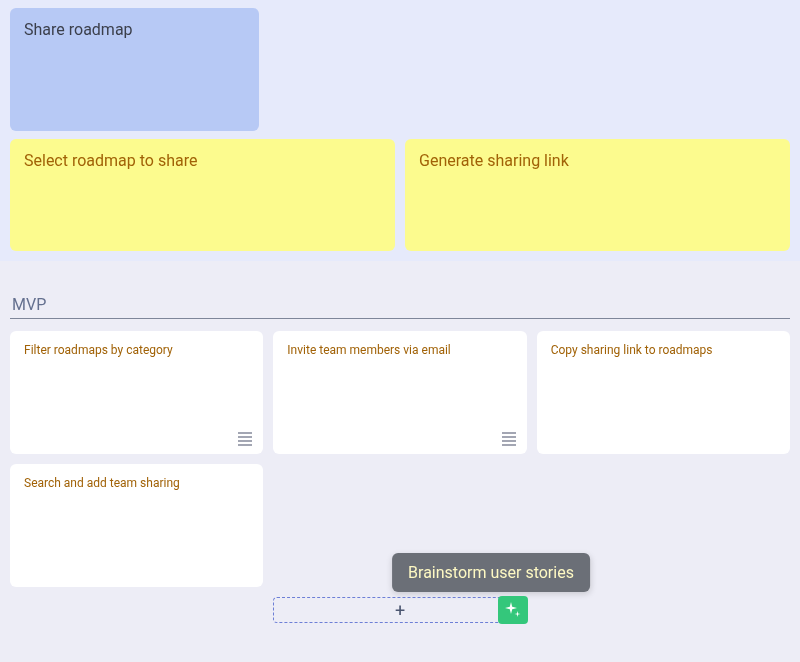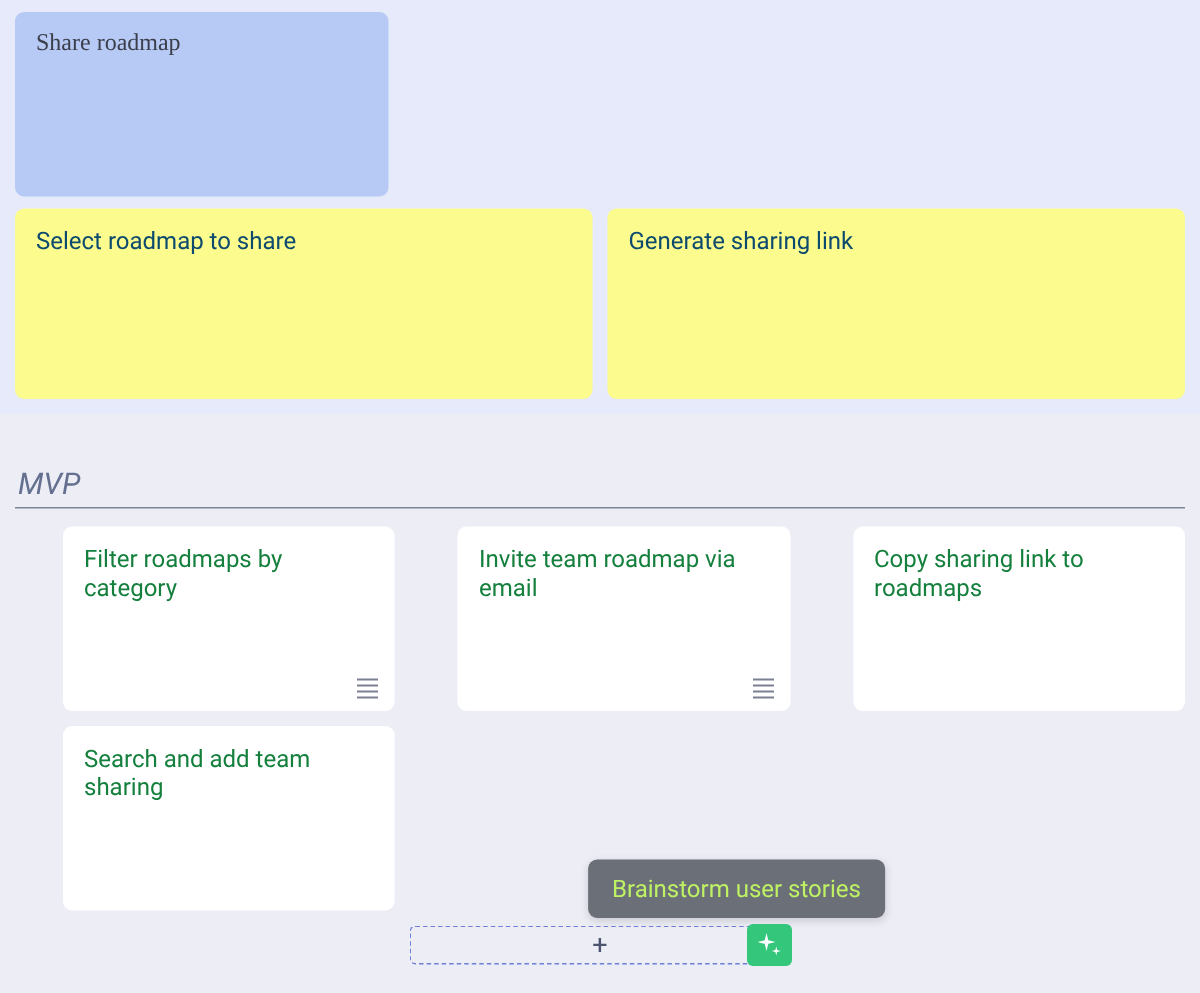--- a/index.html
+++ b/index.html
@@ -20,70 +20,67 @@
 
   .parent-card {
     background: #B7C9F5;
     width: 249px;
     height: 123px;
     border-radius: 6px;
     padding: 12px 14px;
     font-size: 16px;
     color: #3B3F4B;
     margin-bottom: 8px;
-    font-family: Liberation Serif, serif;
   }
 
   .yellow-row {
     display: flex;
     gap: 10px;
   }
 
   .yellow-card {
     background: #FCFB8E;
     flex: 1 1 0;
-    height: 127px;
+    height: 112px;
     border-radius: 6px;
     padding: 12px 14px;
     font-size: 16px;
-    color: #0c4a6e;
+    color: #a16207;
   }
 
   
   .lower {
     padding: 34px 10px 0 10px;
   }
 
   .section-label {
-    font-size: 20px;
+    font-size: 16px;
     color: #64708F;
     padding: 0 0 4px 2px;
-    font-style: italic;
   }
   .section-rule {
     border: none;
     border-top: 1.5px solid #7E8699;
     margin-bottom: 12px;
   }
 
   .white-grid {
     display: grid;
     grid-template-columns: repeat(3, 1fr);
     gap: 10px;
   }
 
   .white-card {
     background: #FFFFFF;
     border-radius: 6px;
     height: 123px;
     padding: 12px 14px;
-    font-size: 16px;
-    color: #15803d;
-    position: relative;
-    margin-left: 32px;
+    font-size: 12px;
+    color: #a16207;
+    position: relative;
   }
 
   .detail-icon {
     position: absolute;
     right: 10px;
     bottom: 8px;
     color: #7B8093;
   }
   .detail-icon svg { display:block; }
 
@@ -123,21 +120,21 @@
     justify-content: center;
   }
   .ai-btn svg { display:block; }
 
   .tooltip {
     position: absolute;
     top: -44px;
     left: 50%;
     transform: translateX(-4%);
     background: #6B6F77;
-    color: #bef264;
+    color: #fef9c3;
     padding: 10px 16px;
     border-radius: 6px;
     font-size: 16px;
     white-space: nowrap;
     box-shadow: 0 2px 6px rgba(0,0,0,0.15);
   }
 </style>
 </head>
 <body>
 
@@ -167,21 +164,21 @@
         <svg width="16" height="14" viewBox="0 0 16 14" stroke="currentColor" stroke-width="1.4">
           <line x1="1" y1="1" x2="15" y2="1"></line>
             <line x1="1" y1="5" x2="15" y2="5"></line>
           <line x1="1" y1="9" x2="15" y2="9"></line>
             <line x1="1" y1="13" x2="15" y2="13"></line>
         </svg>
       </span>
     </div>
 
     <div class="white-card">
-      <span>Invite team roadmap via email</span>
+      <span>Invite team members via email</span>
       <span class="detail-icon">
         <svg width="16" height="14" viewBox="0 0 16 14" stroke="currentColor" stroke-width="1.4">
           <line x1="1" y1="1" x2="15" y2="1"></line>
             <line x1="1" y1="5" x2="15" y2="5"></line>
           <line x1="1" y1="9" x2="15" y2="9"></line>
             <line x1="1" y1="13" x2="15" y2="13"></line>
         </svg>
       </span>
     </div>
 

